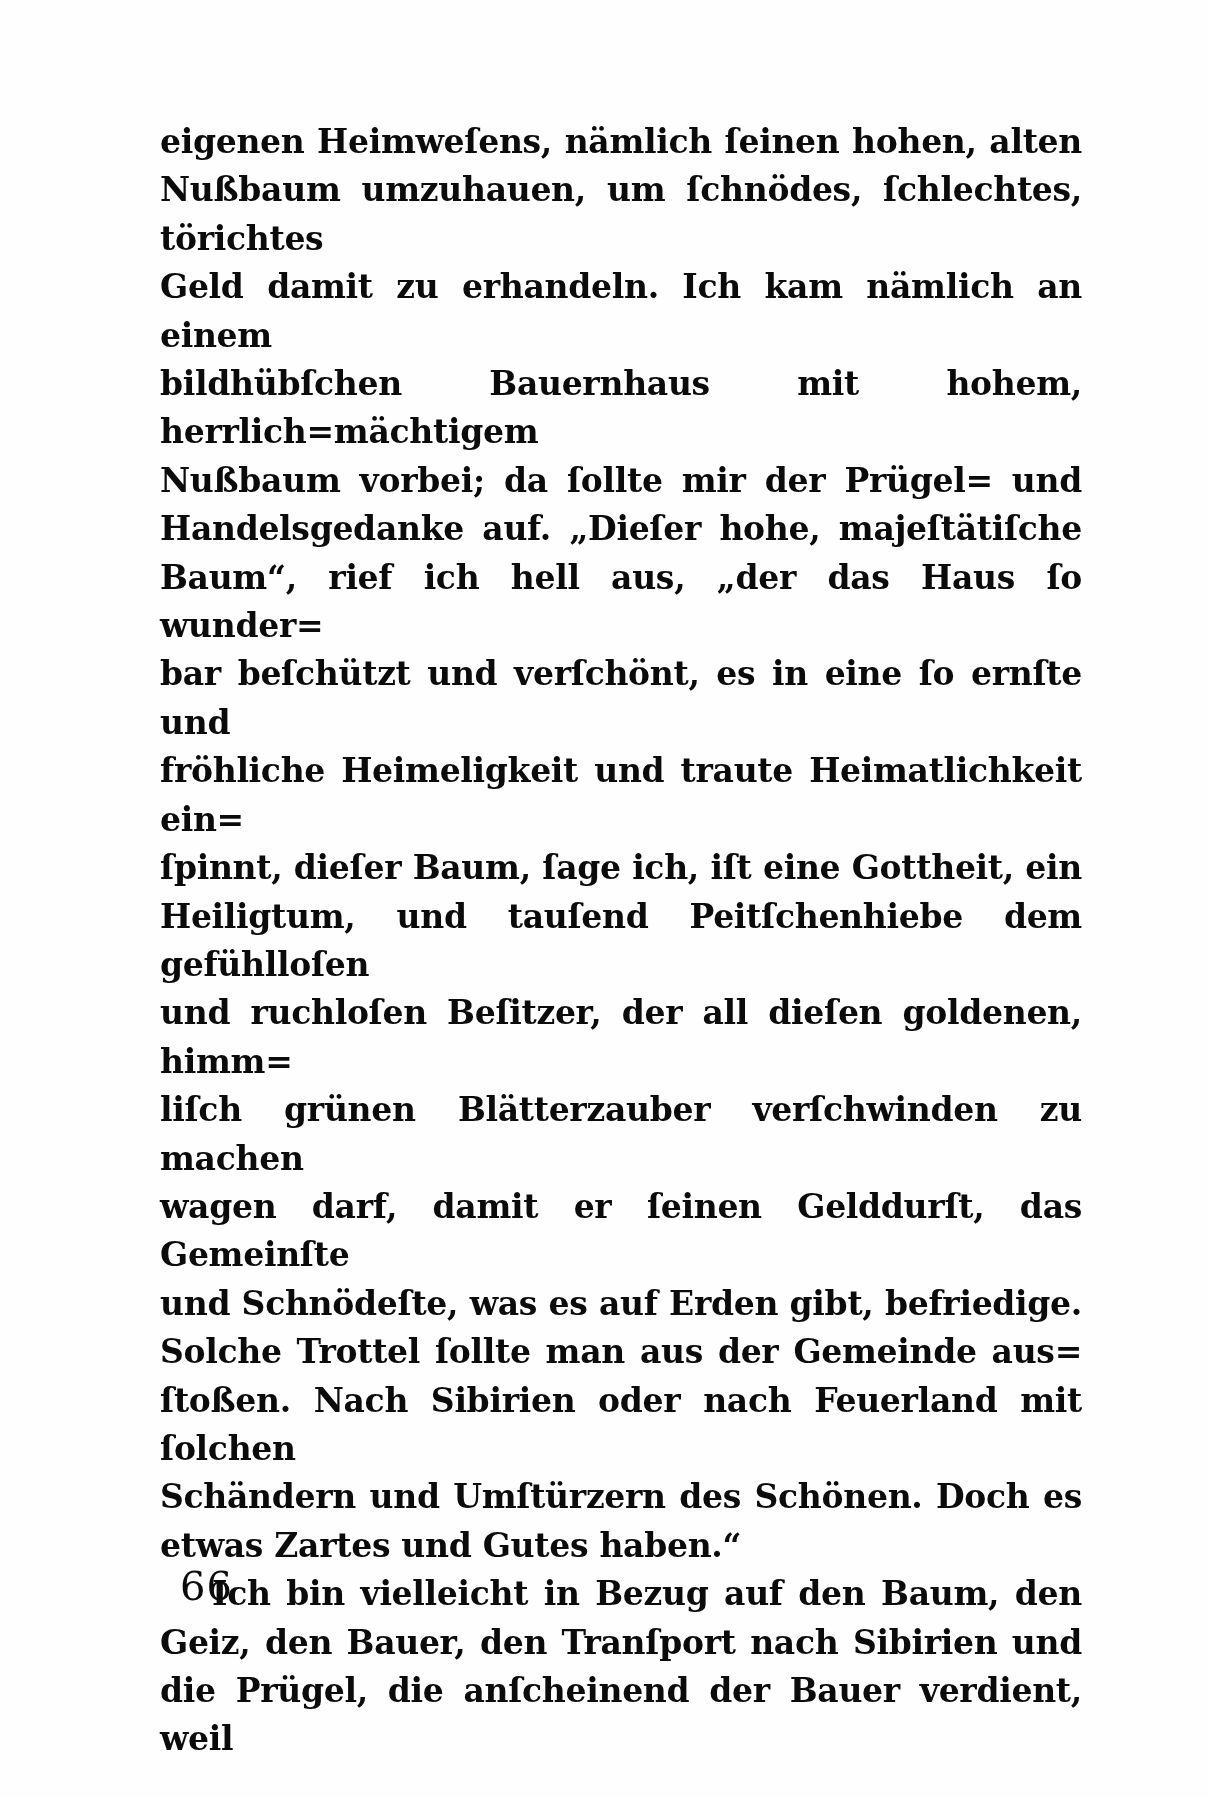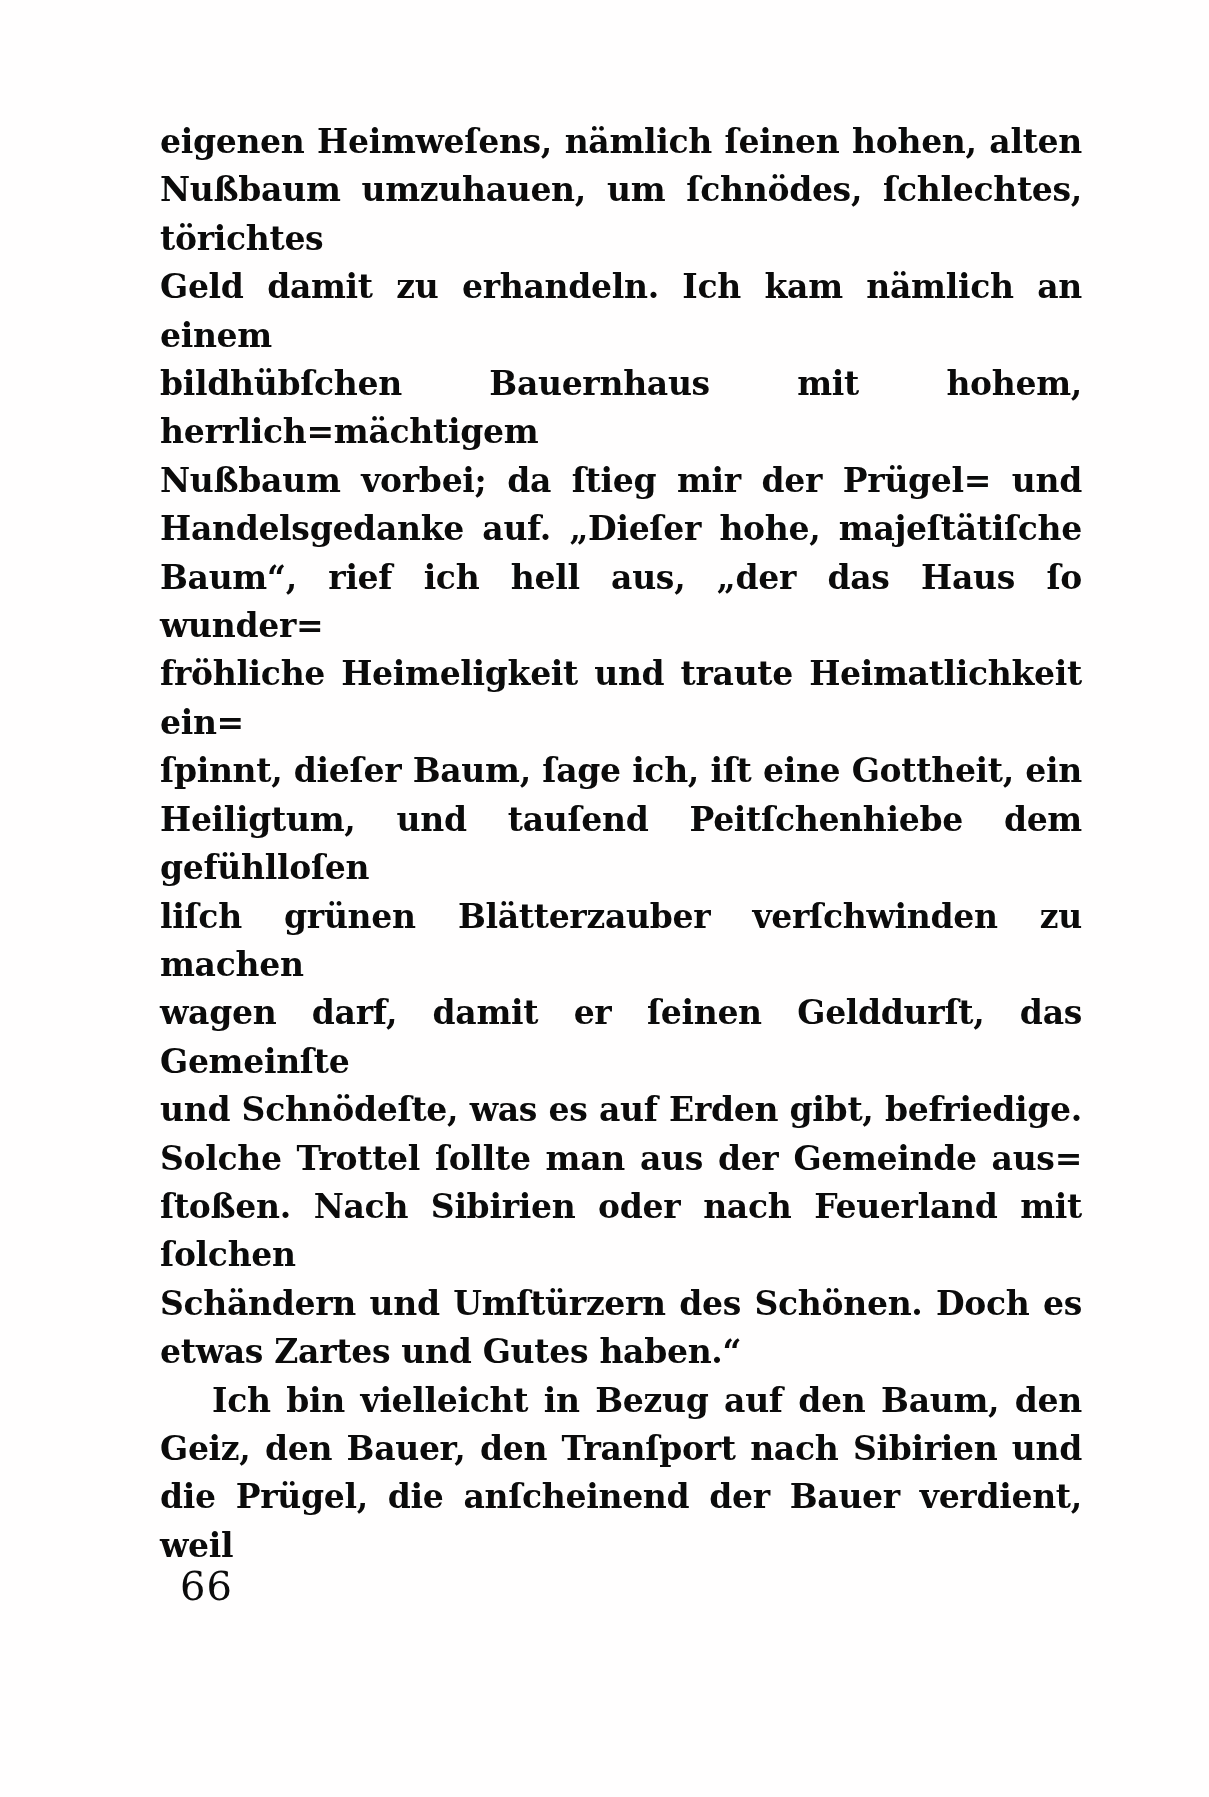--- a/index.html
+++ b/index.html
@@ -56,26 +56,28 @@
 </head>
 <body>
 
 <div class="page">
   <div class="textblock">
       <div class="paragraph">
         <div class="line">eigenen Heimweſens, nämlich ſeinen hohen, alten</div>
         <div class="line">Nußbaum umzuhauen, um ſchnödes, ſchlechtes, törichtes</div>
         <div class="line">Geld damit zu erhandeln. Ich kam nämlich an einem</div>
         <div class="line">bildhübſchen Bauernhaus mit hohem, herrlich=mächtigem</div>
-        <div class="line">Nußbaum vorbei; da ſtieg mir der Prügel= und</div>
+        <div class="line">Nußbaum vorbei; da ſollte mir der Prügel= und</div>
         <div class="line">Handelsgedanke auf. „Dieſer hohe, majeſtätiſche</div>
         <div class="line">Baum“, rief ich hell aus, „der das Haus ſo wunder=</div>
+        <div class="line">bar beſchützt und verſchönt, es in eine ſo ernſte und</div>
         <div class="line">fröhliche Heimeligkeit und traute Heimatlichkeit ein=</div>
         <div class="line">ſpinnt, dieſer Baum, ſage ich, iſt eine Gottheit, ein</div>
         <div class="line">Heiligtum, und tauſend Peitſchenhiebe dem gefühlloſen</div>
+        <div class="line">und ruchloſen Beſitzer, der all dieſen goldenen, himm=</div>
         <div class="line">liſch grünen Blätterzauber verſchwinden zu machen</div>
         <div class="line">wagen darf, damit er ſeinen Gelddurſt, das Gemeinſte</div>
         <div class="line">und Schnödeſte, was es auf Erden gibt, befriedige.</div>
         <div class="line">Solche Trottel ſollte man aus der Gemeinde aus=</div>
         <div class="line">ſtoßen. Nach Sibirien oder nach Feuerland mit ſolchen</div>
         <div class="line">Schändern und Umſtürzern des Schönen. Doch es</div>
         <div class="line flush">etwas Zartes und Gutes haben.“</div>
       </div>
       <div class="paragraph">
         <div class="line indent">Ich bin vielleicht in Bezug auf den Baum, den</div>

